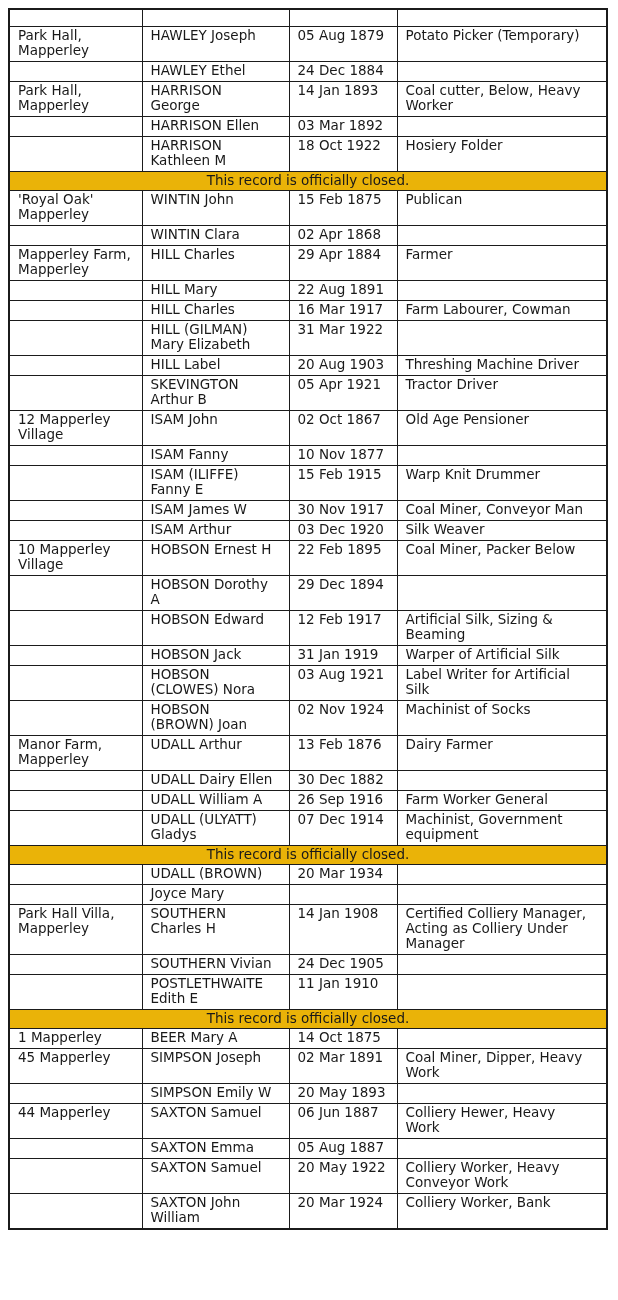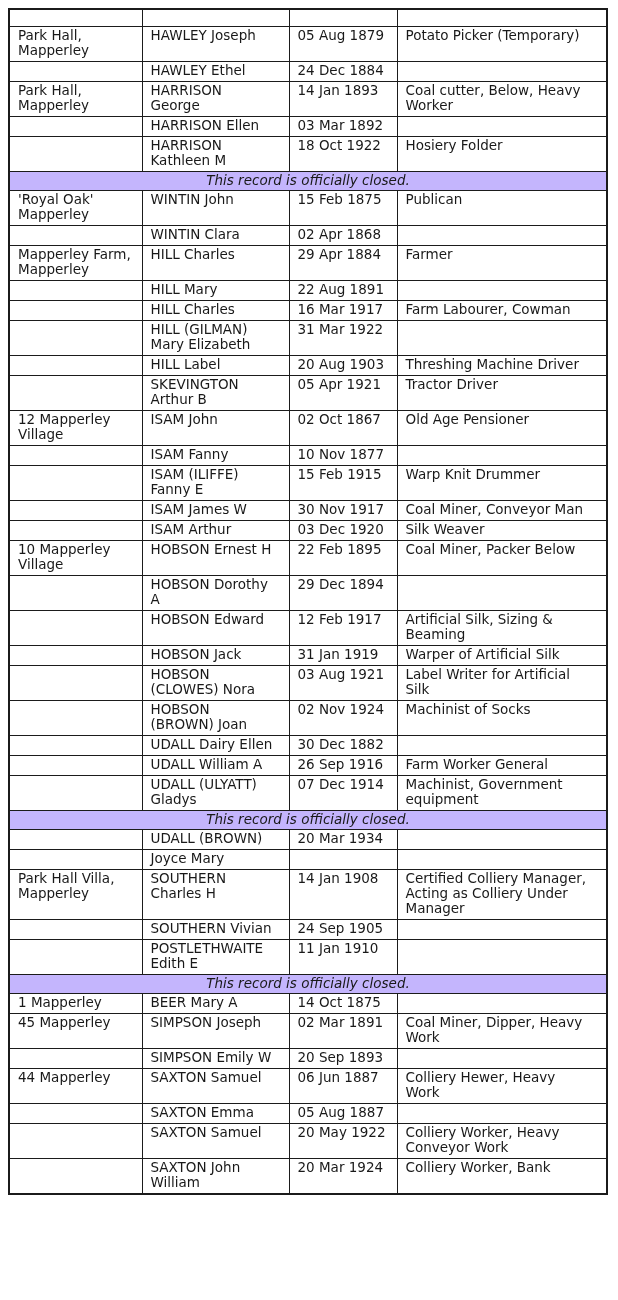--- a/index.html
+++ b/index.html
@@ -30,24 +30,23 @@
     line-height: 15px;
     color: #191919;
     white-space: pre-line;
     overflow: hidden;
   }
   col.col-address { width: 133px; }
   col.col-name { width: 147px; }
   col.col-dob { width: 108px; }
   col.col-occupation { width: 210px; }
   tr.closed-row td {
-    background: #c4b5fd;
+    background: #eab308;
     text-align: center;
     padding: 1px 4px 2px 4px;
-    font-style: italic;
   }
   tr.spacer-row td {
     height: 16px;
     padding: 0;
   }
 </style>
 </head>
 <body>
 
 <table class="register">
@@ -222,20 +221,27 @@
 Silk</td>
       </tr>
       <tr>
         <td></td>
         <td>HOBSON
 (BROWN) Joan</td>
         <td>02 Nov 1924</td>
         <td>Machinist of Socks</td>
       </tr>
       <tr>
+        <td>Manor Farm,
+Mapperley</td>
+        <td>UDALL Arthur</td>
+        <td>13 Feb 1876</td>
+        <td>Dairy Farmer</td>
+      </tr>
+      <tr>
         <td></td>
         <td>UDALL Dairy Ellen</td>
         <td>30 Dec 1882</td>
         <td></td>
       </tr>
       <tr>
         <td></td>
         <td>UDALL William A</td>
         <td>26 Sep 1916</td>
         <td>Farm Worker General</td>
@@ -269,21 +275,21 @@
         <td>SOUTHERN
 Charles H</td>
         <td>14 Jan 1908</td>
         <td>Certified Colliery Manager,
 Acting as Colliery Under
 Manager</td>
       </tr>
       <tr>
         <td></td>
         <td>SOUTHERN Vivian</td>
-        <td>24 Sep 1905</td>
+        <td>24 Dec 1905</td>
         <td></td>
       </tr>
       <tr>
         <td></td>
         <td>POSTLETHWAITE
 Edith E</td>
         <td>11 Jan 1910</td>
         <td></td>
       </tr>
       <tr class="closed-row">
@@ -298,21 +304,21 @@
       <tr>
         <td>45 Mapperley</td>
         <td>SIMPSON Joseph</td>
         <td>02 Mar 1891</td>
         <td>Coal Miner, Dipper, Heavy
 Work</td>
       </tr>
       <tr>
         <td></td>
         <td>SIMPSON Emily W</td>
-        <td>20 Sep 1893</td>
+        <td>20 May 1893</td>
         <td></td>
       </tr>
       <tr>
         <td>44 Mapperley</td>
         <td>SAXTON Samuel</td>
         <td>06 Jun 1887</td>
         <td>Colliery Hewer, Heavy
 Work</td>
       </tr>
       <tr>

